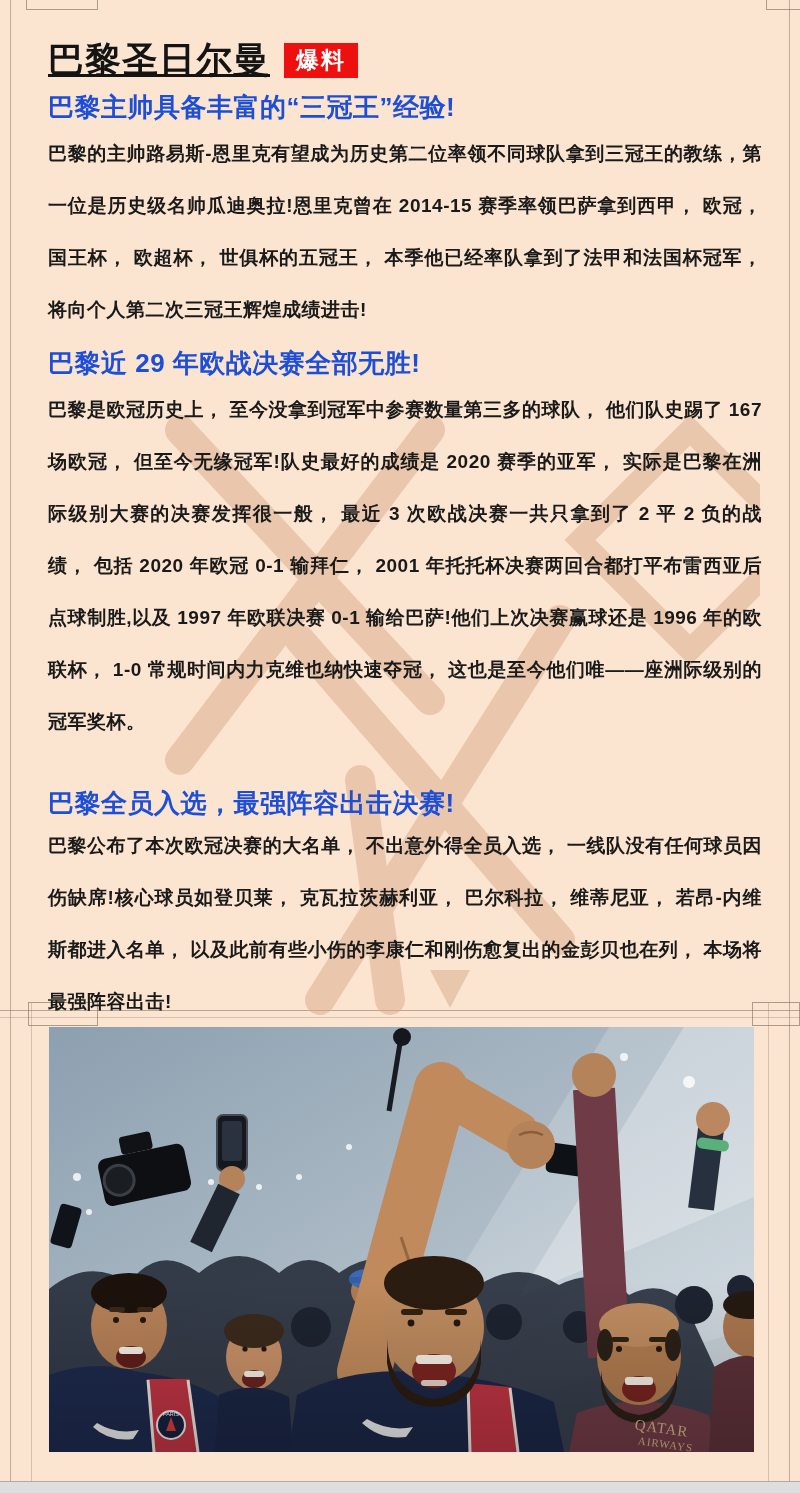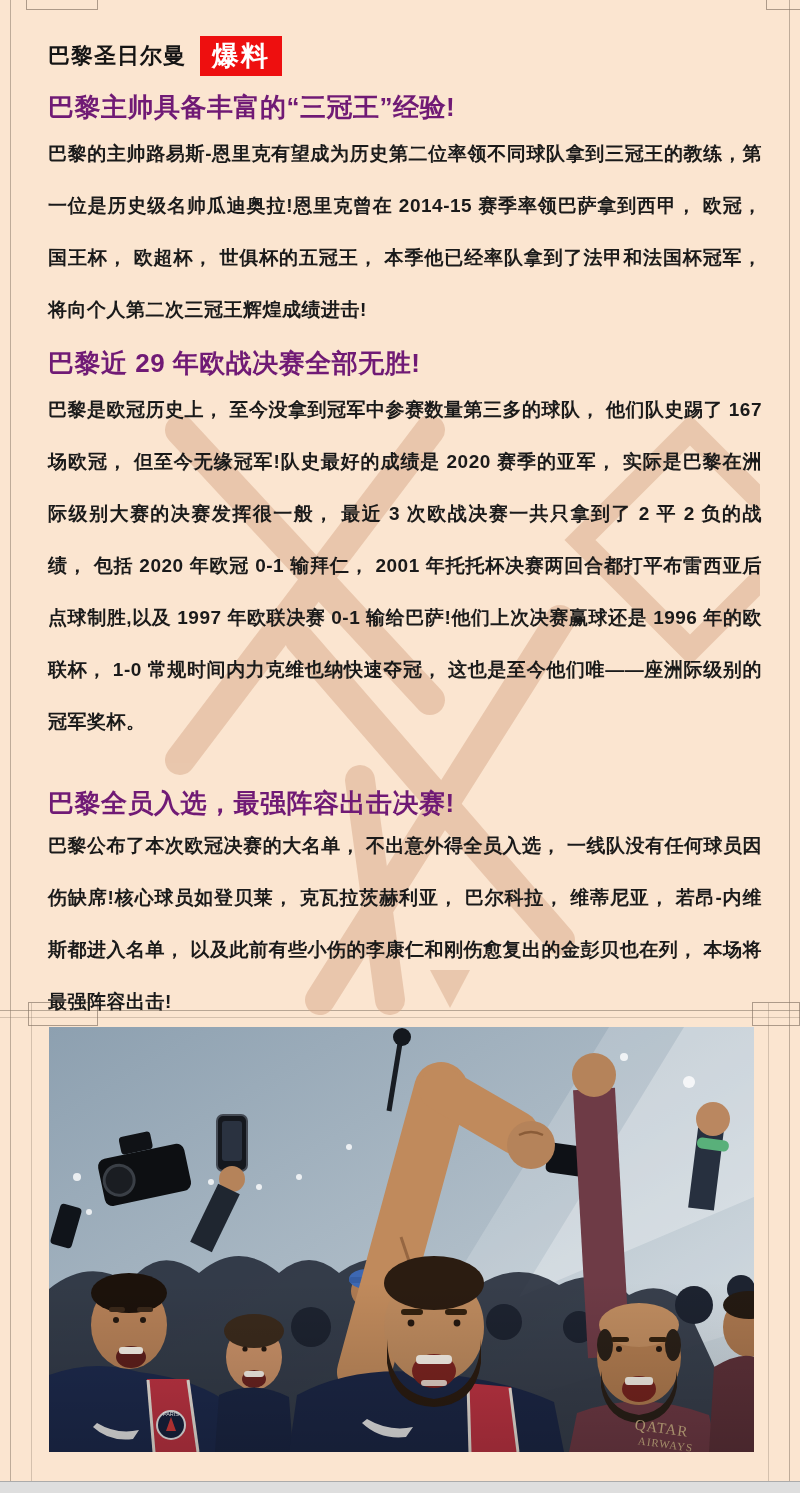--- a/index.html
+++ b/index.html
@@ -13,25 +13,25 @@
   .vline{position:absolute;width:1px;background:rgba(140,124,108,.55);top:0;height:1481px;}
   .vline.inner{top:1003px;height:478px;background:rgba(140,124,108,.35);}
   .hline{position:absolute;left:0;width:800px;height:1px;background:rgba(140,124,108,.6);}
   .hline.faint{background:rgba(140,124,108,.35);}
   .notch{position:absolute;border:1px solid rgba(130,114,98,.65);background:transparent;}
   
   .watermark{position:absolute;left:60px;top:380px;width:700px;height:640px;z-index:0;pointer-events:none;}
   
   .content{position:absolute;left:48px;width:714px;z-index:2;}
   .title-row{top:36px;display:flex;align-items:center;gap:14px;}
-  .page-title{font-size:22px;font-weight:bold;color:#141414;letter-spacing:1px;}
-  .badge{background:#ee0f0f;color:#ffffff;font-size:27px;font-weight:bold;
+  .page-title{font-size:36px;font-weight:bold;color:#141414;letter-spacing:1px;text-decoration:underline;}
+  .badge{background:#ee0f0f;color:#ffffff;font-size:23px;font-weight:bold;
          padding:4px 12px;letter-spacing:2px;line-height:1.2;}
   .red-heading{position:absolute;left:48px;width:714px;z-index:2;
-         color:#701a75;font-size:26px;font-weight:bold;letter-spacing:.5px;}
+         color:#1d4ed8;font-size:26px;font-weight:bold;letter-spacing:.5px;}
   .h1{top:90px;} .h2{top:346px;} .h3{top:750px;margin-top:36px;}
   .para{position:absolute;left:48px;width:714px;z-index:2;
         color:#1a1a1a;font-size:19px;font-weight:bold;line-height:52px;
         letter-spacing:.5px;text-align:justify;text-justify:inter-ideograph;}
   .p1{top:128px;} .p2{top:384px;} .p3{top:820px;}
   
   .photo{position:absolute;left:49px;top:1027px;width:705px;height:425px;z-index:3;
          overflow:hidden;background:#9aa9b6;}
   
   .bottom-strip{position:absolute;left:0;top:1481px;width:800px;height:12px;

